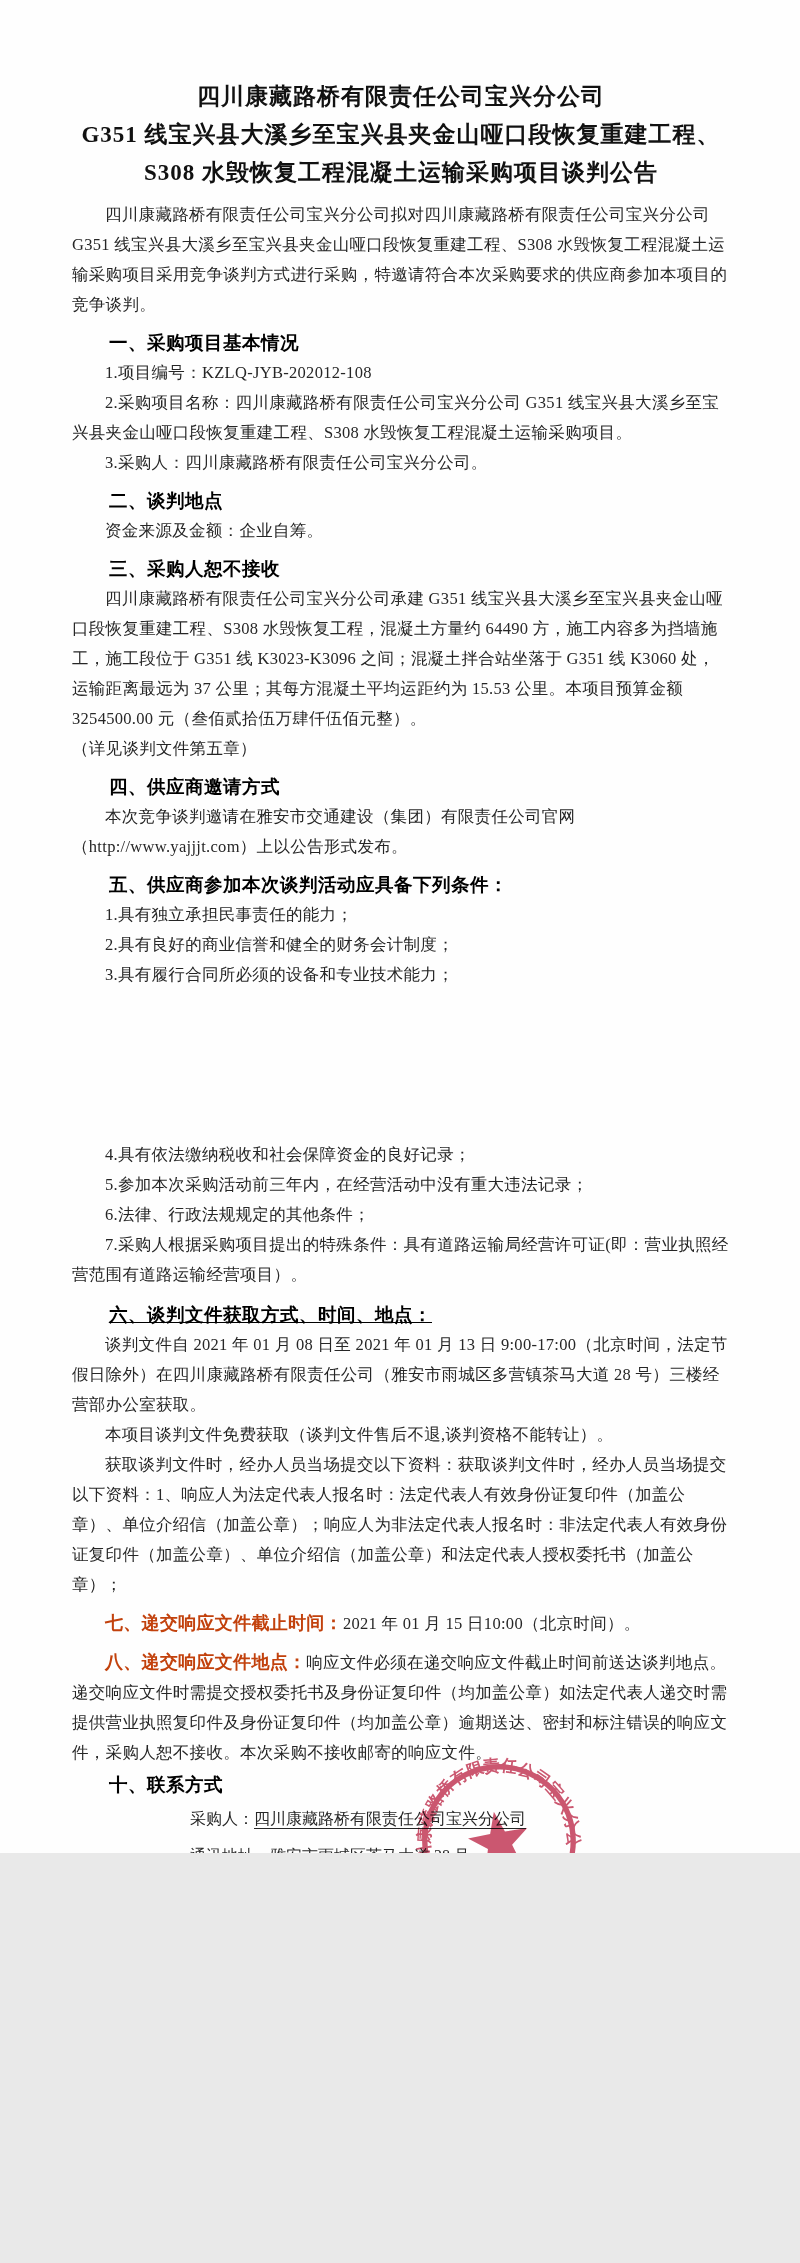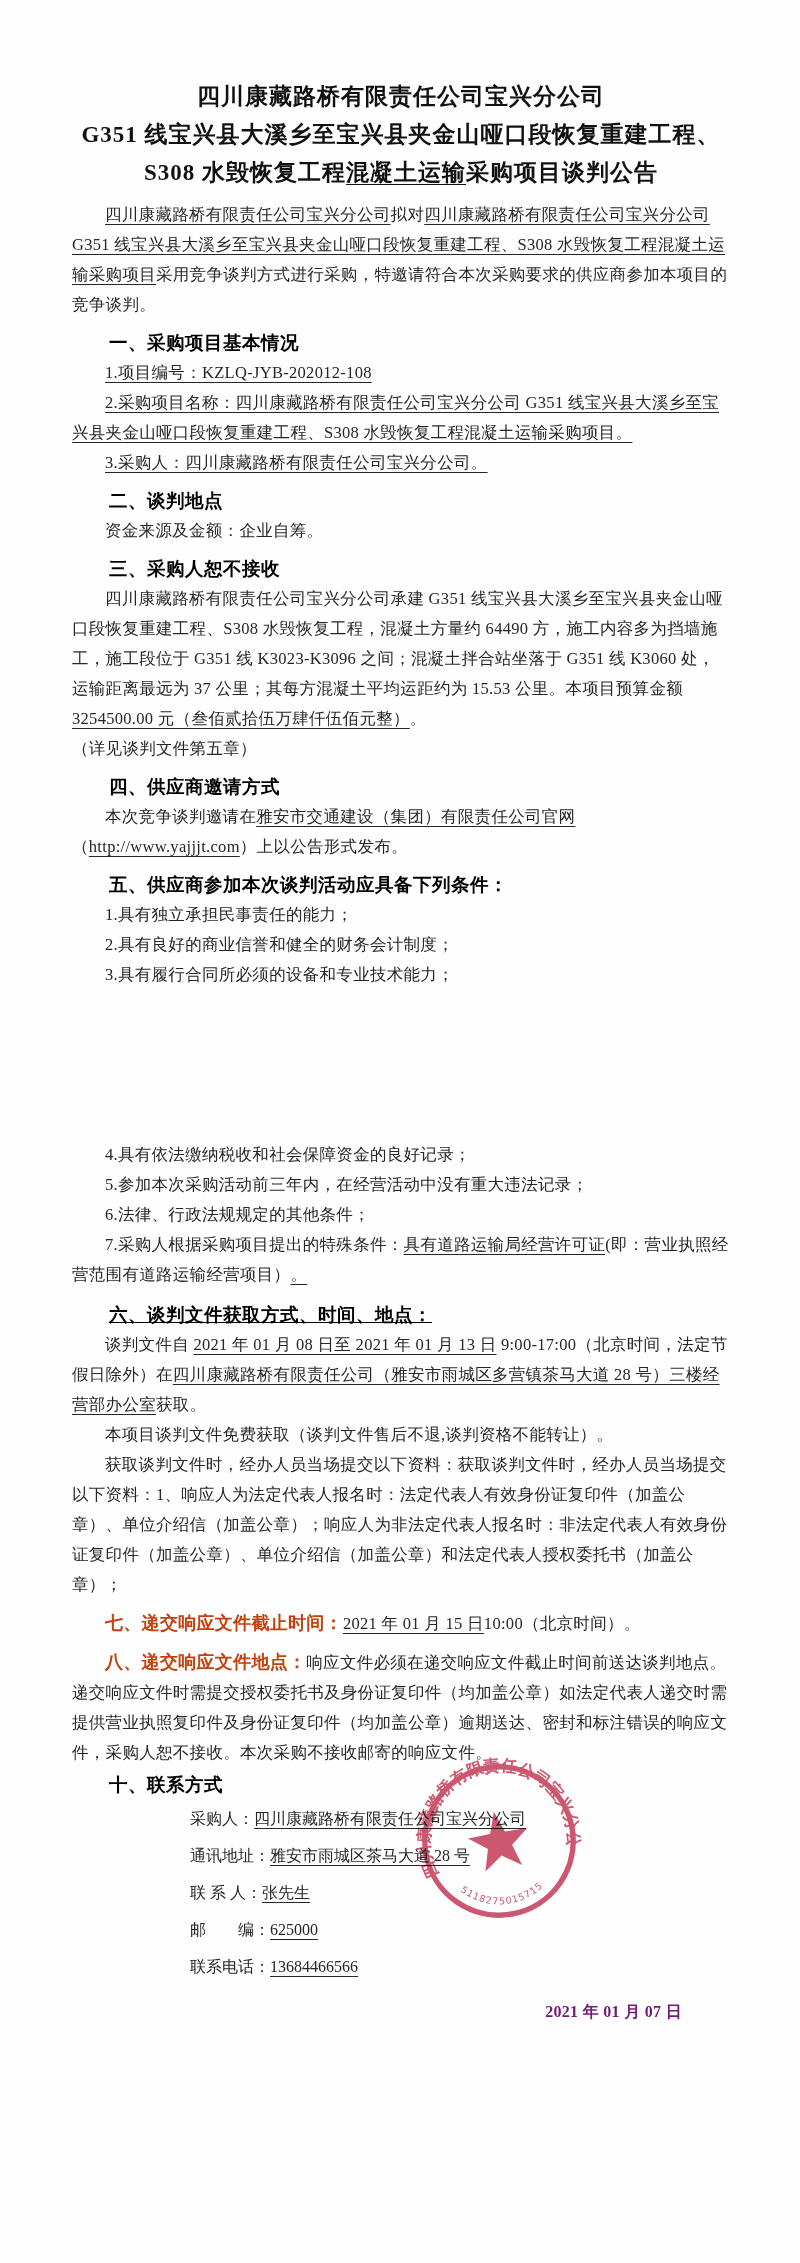--- a/index.html
+++ b/index.html
@@ -1,38 +1,38 @@
 <!DOCTYPE html>
 <html><head>
 <meta charset="utf-8">
 <style>
   html,body{margin:0;padding:0;background:#e9e9e9;}
   .page{
     position:relative;
-    width:800px;height:2263px;
+    width:800px;height:1853px;
     margin:0 auto;
     background:#fefefe;
     box-sizing:border-box;
     padding:78px 70px 0 72px;
     font-family:"Liberation Serif","DejaVu Serif",serif;
     color:#262626;
     overflow:hidden;
   }
   .doc-title{
     font-size:23px;font-weight:bold;color:#111;
     text-align:center;line-height:38px;margin:0;
     letter-spacing:1px;
   }
   p{margin:0;font-size:16.5px;line-height:30px;text-indent:2em;letter-spacing:0.3px;}
   .sec-h{
     font-size:18.5px;font-weight:bold;color:#000000;
     line-height:30px;margin:8px 0 0 0;text-indent:2em;letter-spacing:0.5px;
   }
   .inline-h{font-weight:bold;font-size:18px;color:#c2410c;}
-  .u{text-decoration:underline;text-underline-offset:4px;text-decoration-thickness:1px;}
+  .u{text-underline-offset:4px;text-decoration-thickness:1px;}
   .page-gap{height:150px;}
   .mt8{margin-top:8px;}
   .contact-block{margin:0 0 0 118px;}
   .contact-row{font-size:16px;line-height:37px;text-indent:0;}
   .contact-row .val{text-decoration:underline;text-underline-offset:4px;}
   .seal-wrap{position:relative;}
   .seal{
     position:absolute;left:338px;top:-18px;width:178px;height:178px;
     mix-blend-mode:multiply;opacity:0.88;pointer-events:none;
   }

